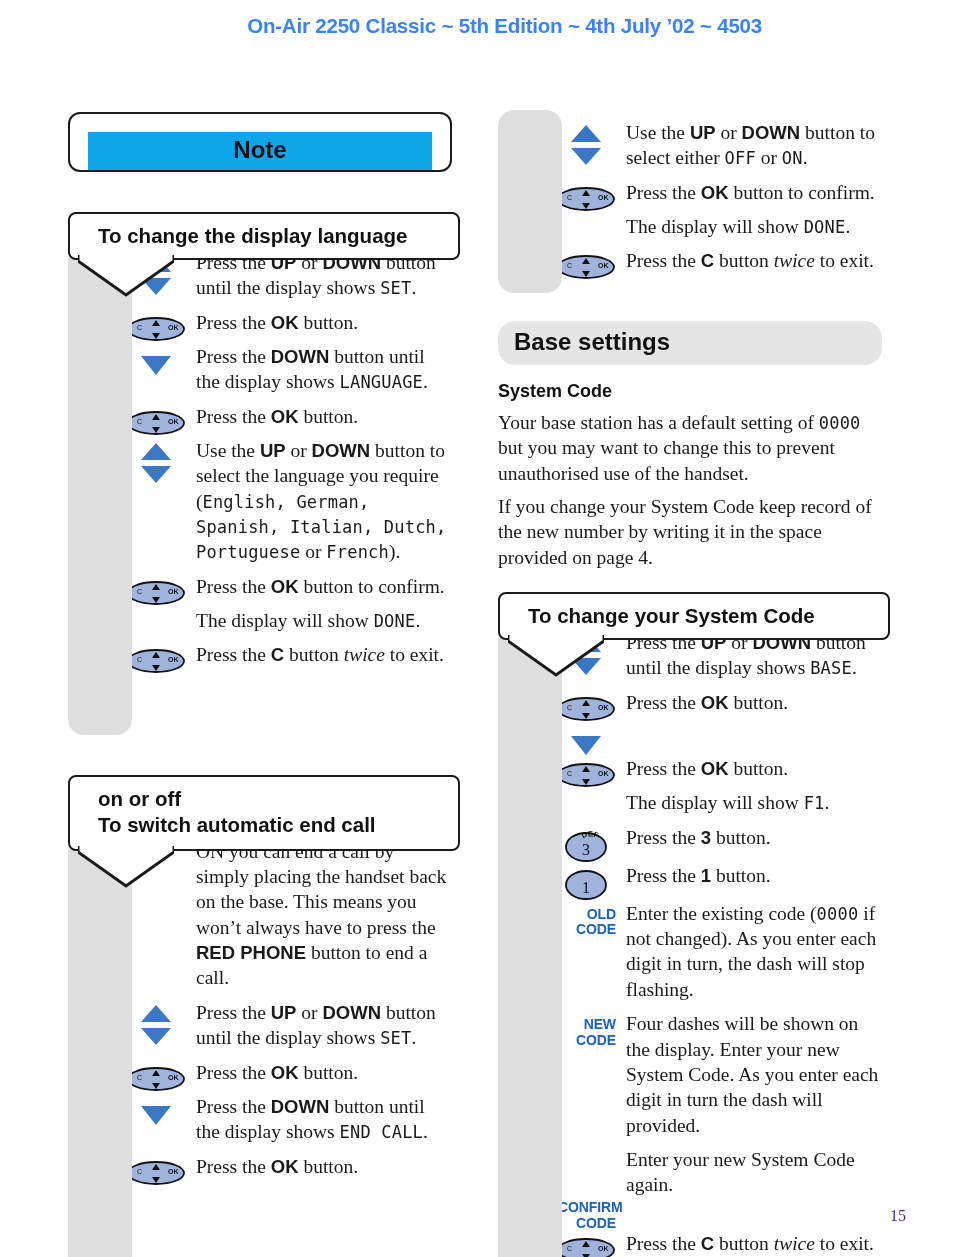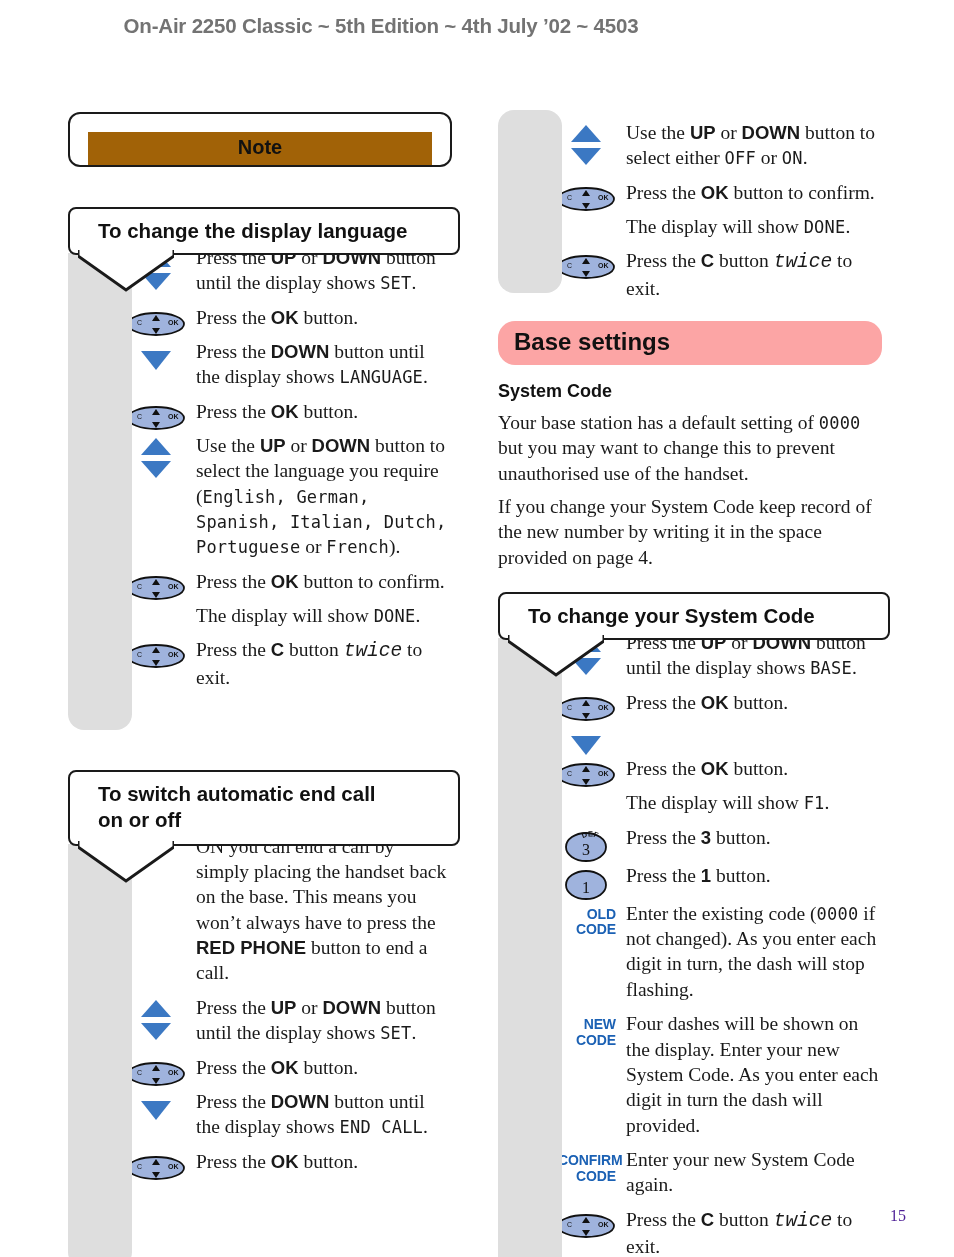--- a/index.html
+++ b/index.html
@@ -15,26 +15,26 @@
     color: #1a1a1a;
     overflow: hidden;
   }
 
   
   .page-header {
     position: absolute;
     top: 14px;
     left: 0;
     width: 762px;
-    text-align: center;
+    text-align: right;
     font-family: "Liberation Sans", sans-serif;
     font-size: 20.5px;
     font-weight: 600;
     letter-spacing: -0.2px;
-    color: #737373;
+    color: #3b82f6;
   }
 
   
   .col-left {
     position: absolute;
     left: 68px;
     top: 112px;
     width: 392px;
   }
   .col-right {
@@ -47,26 +47,26 @@
   
   .note-box {
     border: 2.5px solid #1a1a1a;
     border-radius: 12px;
     padding: 0;
     width: 384px;
     box-sizing: border-box;
     background: #fff;
   }
   .note-title-bar {
-    background: #a16207;
+    background: #0ea5e9;
     margin: 18px 18px 0 18px;
     text-align: center;
     font-family: "Liberation Sans", sans-serif;
     font-weight: bold;
-    font-size: 20px;
+    font-size: 24px;
     padding: 4px 0 6px 0;
     color: #111;
   }
   .note-body {
     font-style: italic;
     font-size: 19px;
     line-height: 1.32;
     padding: 10px 18px 14px 18px;
     color: #1a1a1a;
   }
@@ -152,21 +152,21 @@
   .step-text b {
     font-family: "Liberation Sans", sans-serif;
     font-weight: bold;
     font-size: 18.5px;
   }
   .lcd {
     font-family: "DejaVu Sans Mono", monospace;
     font-size: 17px;
     letter-spacing: 0.2px;
   }
-  .it { font-style: italic; font-family: Liberation Mono, monospace; }
+  .it { font-style: italic; }
 
   
   .icon-updown { width: 34px; height: 42px; display: block; }
   .icon-down   { width: 34px; height: 22px; display: block; margin-top: 6px; }
   .icon-okpad  { width: 60px; height: 30px; display: block; }
   .icon-key    { width: 44px; height: 34px; display: block; }
 
   .code-label {
     font-family: "Liberation Sans", sans-serif;
     font-weight: bold;
@@ -175,21 +175,21 @@
     color: #1b61b4;
     text-align: right;
     width: 58px;
     padding-top: 6px;
     padding-right: 2px;
     letter-spacing: -0.1px;
   }
 
   
   .banner {
-    background: #fca5a5;
+    background: #e5e5e5;
     border-radius: 17px;
     padding: 7px 16px 9px 16px;
     font-family: "Liberation Sans", sans-serif;
     font-weight: bold;
     font-size: 24px;
     color: #111;
     width: 384px;
     box-sizing: border-box;
   }
   .subhead {
@@ -322,22 +322,22 @@
           </div>
           <div class="step-text">Press the <b>C</b> button <span class="it">twice</span> to exit.</div>
         </div>
       </div>
   </div>
 
   <div class="spacer-40"></div>
 
   <div class="procedure" style="min-height: 412px;">
     <div class="bubble two-line">
+      <div>on or off</div>
       <div>To switch automatic end call</div>
-      <div>on or off</div>
       <svg class="bubble-tail" viewBox="0 0 96 42">
         <path d="M0,-4 L0,6 L48,40 L96,6 L96,-4" fill="#ffffff" stroke="#1a1a1a" stroke-width="3" stroke-linejoin="miter"></path>
       </svg>
     </div>
     <div style="display:flex;">
       <div class="rail" style="height: 378px;"></div>
     </div>
     <div class="steps">
         <div class="step">
           <div class="step-icon">
@@ -532,21 +532,21 @@
           </div>
           <div class="step-text">Enter the existing code (<span class="lcd">0000</span> if not changed). As you enter each digit in turn, the dash will stop flashing.</div>
         </div>
         <div class="step">
           <div class="step-icon" style="padding-top:0;justify-content:flex-end;">
             <div class="code-label">NEW<br>CODE</div>
           </div>
           <div class="step-text">Four dashes will be shown on the display. Enter your new System Code. As you enter each digit in turn the dash will provided.</div>
         </div>
         <div class="step">
-          <div class="step-icon" style="padding-top:0;justify-content:flex-end;">
+          <div class="step-icon" style="padding-top:0;justify-content:flex-end;margin-top:47px;">
             <div class="code-label">CONFIRM<br>CODE</div>
           </div>
           <div class="step-text">Enter your new System Code again.</div>
         </div>
         <div class="step">
           <div class="step-icon">
             <svg class="icon-okpad" viewBox="0 0 60 30">
               <ellipse cx="30" cy="15" rx="28" ry="11" fill="#9fb3dd" stroke="#111" stroke-width="1.8"></ellipse>
               <text x="11" y="16" font-family="Liberation Sans, sans-serif" font-size="7" fill="#111">C</text>
               <text x="42" y="16" font-family="Liberation Sans, sans-serif" font-size="7" font-weight="bold" fill="#111">OK</text>

